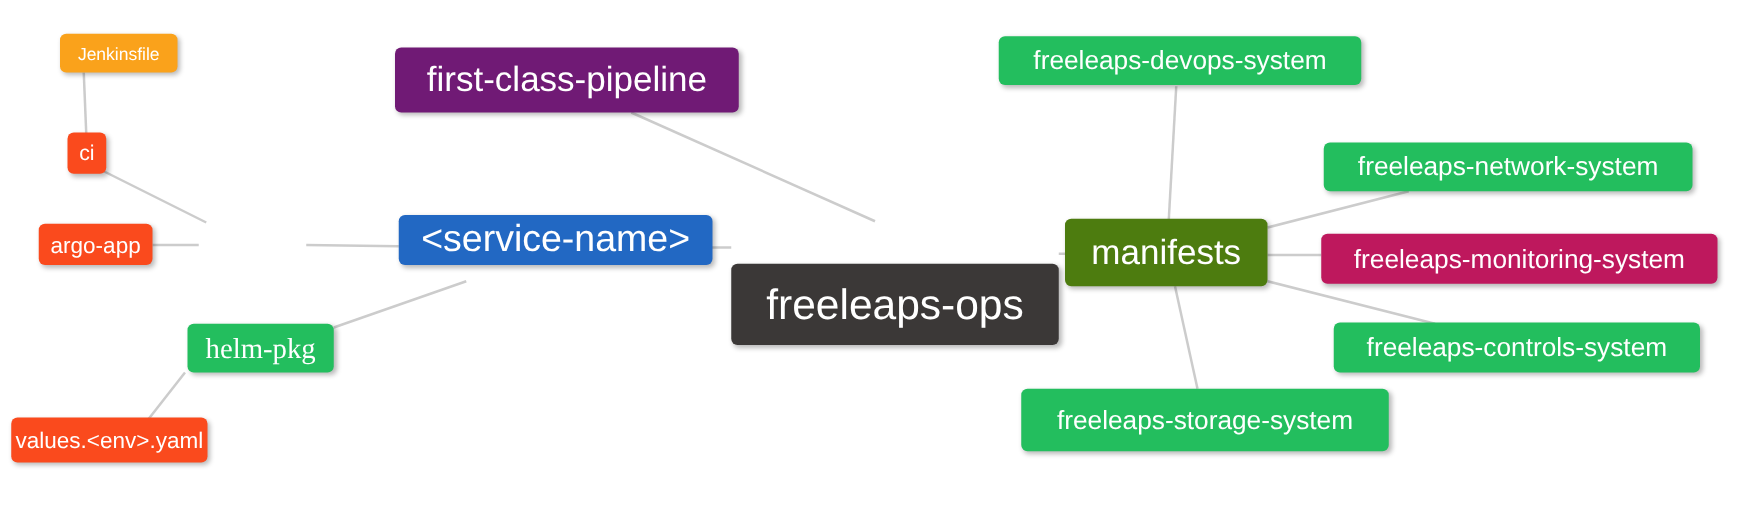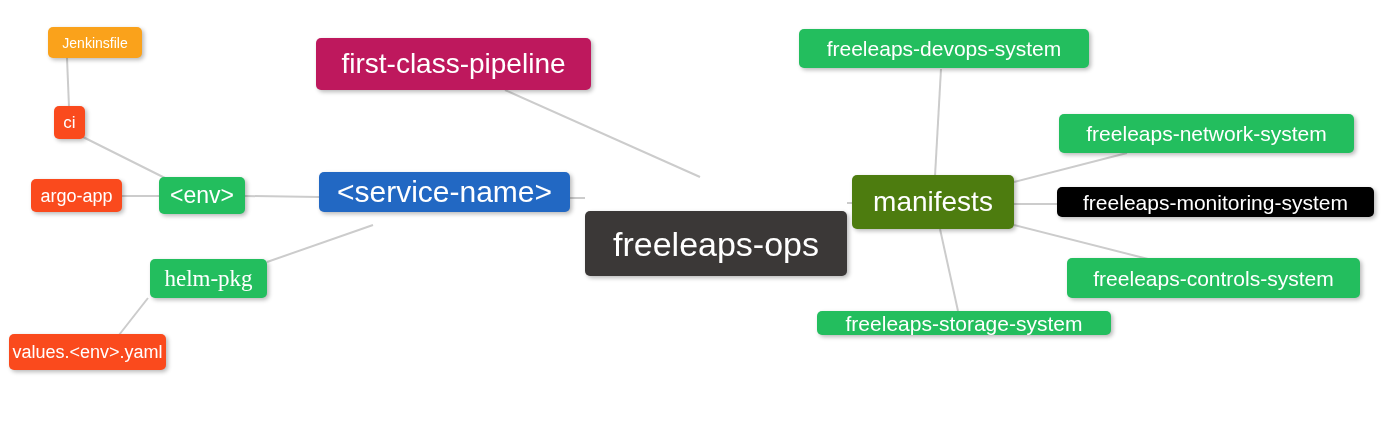--- a/index.html
+++ b/index.html
@@ -61,37 +61,36 @@
     <line x1="1014" y1="225" x2="1148" y2="259" stroke="#cccccc"></line>
     <line x1="940" y1="229" x2="958" y2="311" stroke="#cccccc"></line>
   </svg>
 
   <div class="node" style="left: 20px; top: 27px; width: 94px; height: 31px; font-size: 14px; background-color: rgb(250, 162, 27); margin-left: 28px;">Jenkinsfile</div>
 
   <div class="node" style="left: 54px; top: 106px; width: 31px; height: 33px; font-size: 17px; background-color: rgb(250, 74, 29);">ci</div>
 
   <div class="node" style="left: 31px; top: 179px; width: 91px; height: 33px; font-size: 18px; background-color: rgb(250, 74, 29);">argo-app</div>
 
-  <div class="node" style="left: 159px; top: 177px; width: 86px; height: 37px; font-size: 23px; background-color: rgb(35, 190, 94);">&lt;env&gt;</div>
 
   <div class="node" style="left: 150px; top: 259px; width: 117px; height: 39px; font-size: 23px; background-color: rgb(35, 190, 94); font-family: Liberation Serif, serif;">helm-pkg</div>
 
   <div class="node" style="left: 9px; top: 334px; width: 157px; height: 36px; font-size: 18px; background-color: rgb(250, 74, 29);">values.&lt;env&gt;.yaml</div>
 
-  <div class="node" style="left: 316px; top: 38px; width: 275px; height: 52px; font-size: 28px; background-color: #be185d;">first-class-pipeline</div>
+  <div class="node" style="left: 316px; top: 38px; width: 275px; height: 52px; font-size: 28px; background-color: #701a75;">first-class-pipeline</div>
 
   <div class="node" style="left: 319px; top: 172px; width: 251px; height: 40px; font-size: 30px; background-color: rgb(34, 104, 195);">&lt;service-name&gt;</div>
 
   <div class="node" style="left: 585px; top: 171px; width: 262px; height: 65px; font-size: 34px; background-color: rgb(59, 56, 55); margin-top: 40px;">freeleaps-ops</div>
 
   <div class="node" style="left: 852px; top: 175px; width: 162px; height: 54px; font-size: 28px; background-color: #4d7c0f;">manifests</div>
 
   <div class="node" style="left: 1059px; top: 114px; width: 295px; height: 39px; font-size: 21px; background-color: rgb(35, 190, 94);">freeleaps-network-system</div>
 
   <div class="node" style="left: 799px; top: 29px; width: 290px; height: 39px; font-size: 21px; background-color: rgb(35, 190, 94);">freeleaps-devops-system</div>
 
-  <div class="node" style="left: 1057px; top: 187px; width: 317px; height: 30px; font-size: 21px; background-color: #000000;">freeleaps-monitoring-system</div>
+  <div class="node" style="left: 1057px; top: 187px; width: 317px; height: 40px; font-size: 21px; background-color: #be185d;">freeleaps-monitoring-system</div>
 
   <div class="node" style="left: 1067px; top: 258px; width: 293px; height: 40px; font-size: 21px; background-color: rgb(35, 190, 94);">freeleaps-controls-system</div>
 
-  <div class="node" style="left: 817px; top: 311px; width: 294px; height: 24px; font-size: 21px; background-color: rgb(35, 190, 94);">freeleaps-storage-system</div>
+  <div class="node" style="left: 817px; top: 311px; width: 294px; height: 50px; font-size: 21px; background-color: rgb(35, 190, 94);">freeleaps-storage-system</div>
 
 </div>
 
 </body></html>

